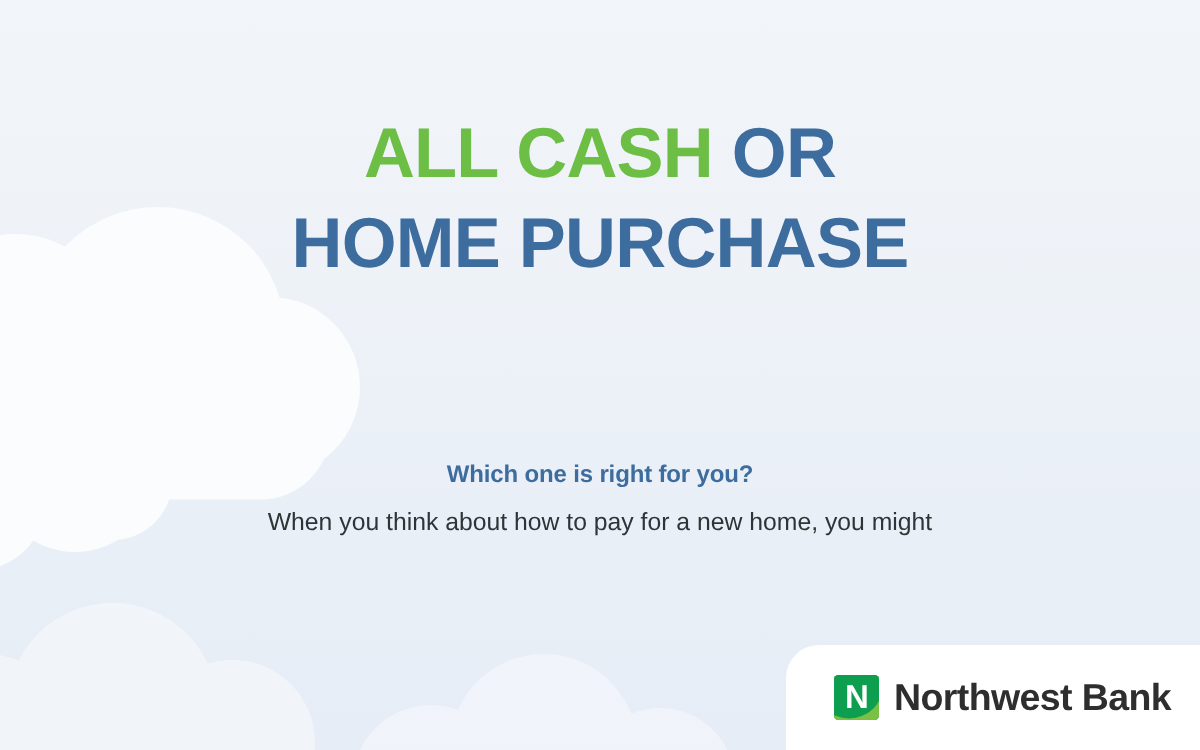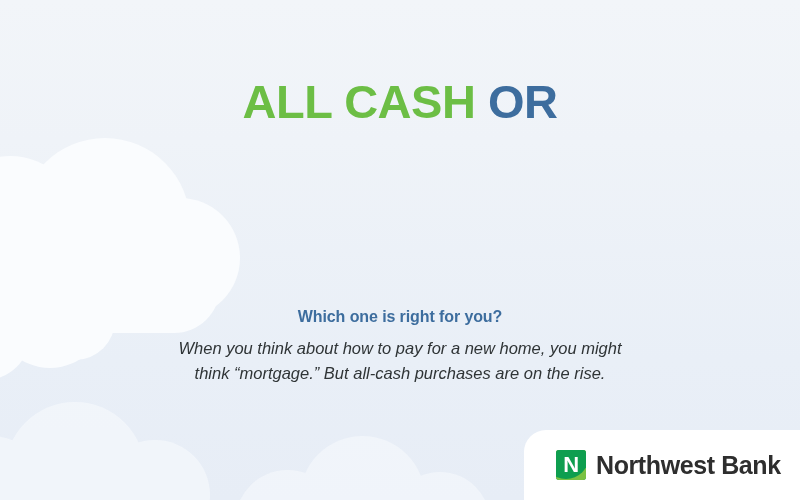--- a/index.html
+++ b/index.html
@@ -106,21 +106,21 @@
   }
   #body-copy {
     position: absolute;
     left: 150px;
     top: 336px;
     width: 500px;
     font-size: 16.5px;
     line-height: 1.52;
     color: #2f3436;
   }
-  #body-copy .line { display: block; white-space: nowrap; font-style: italic; }
+  #body-copy .line { display: block; white-space: nowrap; }
 
   
   #logo-card {
     position: absolute;
     left: 524px;
     top: 430px;
     width: 276px;
     height: 70px;
     background: #ffffff;
     border-radius: 22px 0 0 0;
@@ -202,27 +202,27 @@
   <div class="cloud" id="cloud-center">
     <span class="p1"></span>
       <span class="p2"></span>
       <span class="p3"></span>
   </div>
 
   <div id="content">
 
     <div id="headline">
       <span class="hl-line"><span class="w-green-light">ALL CASH</span> <span class="w-blue">OR</span></span>
+      <span class="hl-line w-blue">HOME PURCHASE</span>
     </div>
 
     <div id="subheading">Which one is right for you?</div>
 
     <div id="body-copy">
       <span class="line">When you think about how to pay for a new home, you might</span>
-      <span class="line">think “mortgage.” But all-cash purchases are on the rise.</span>
     </div>
 
   </div>
 
   <div id="logo-card">
     <div id="logo-mark">
       <span class="swoosh-light"></span>
       <span class="swoosh-arc"></span>
       <span class="letter">N</span>
     </div>

